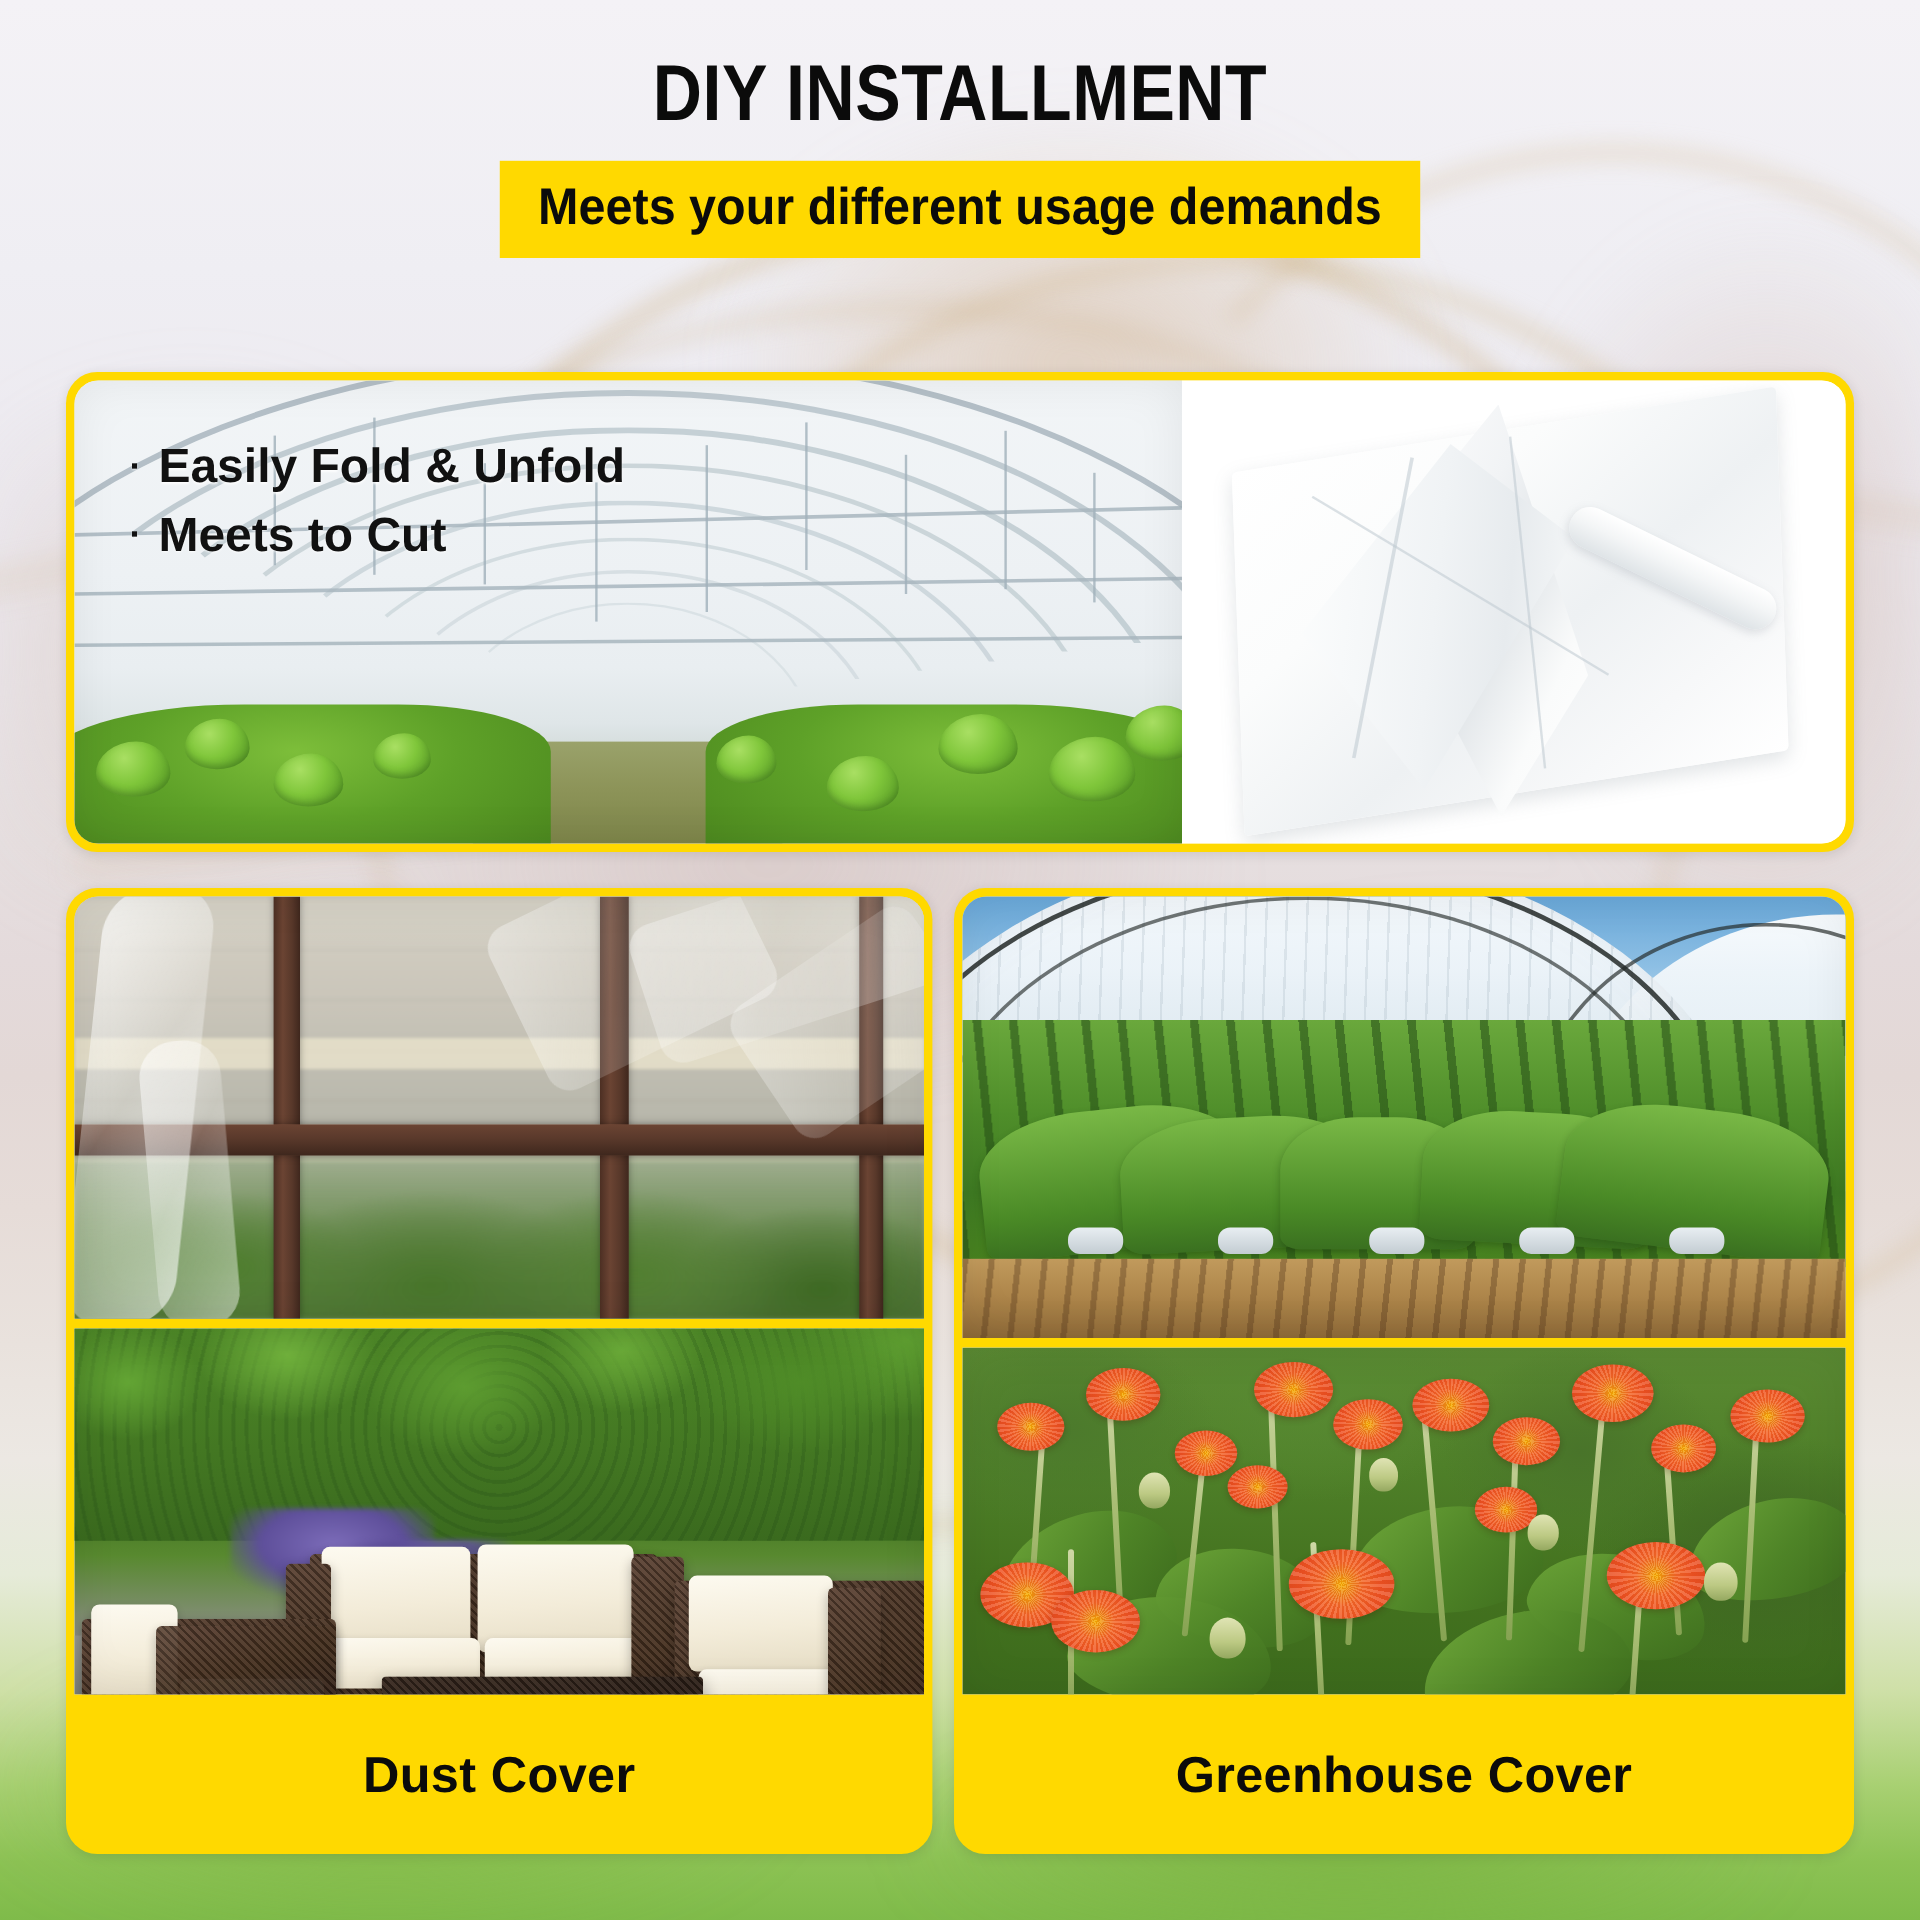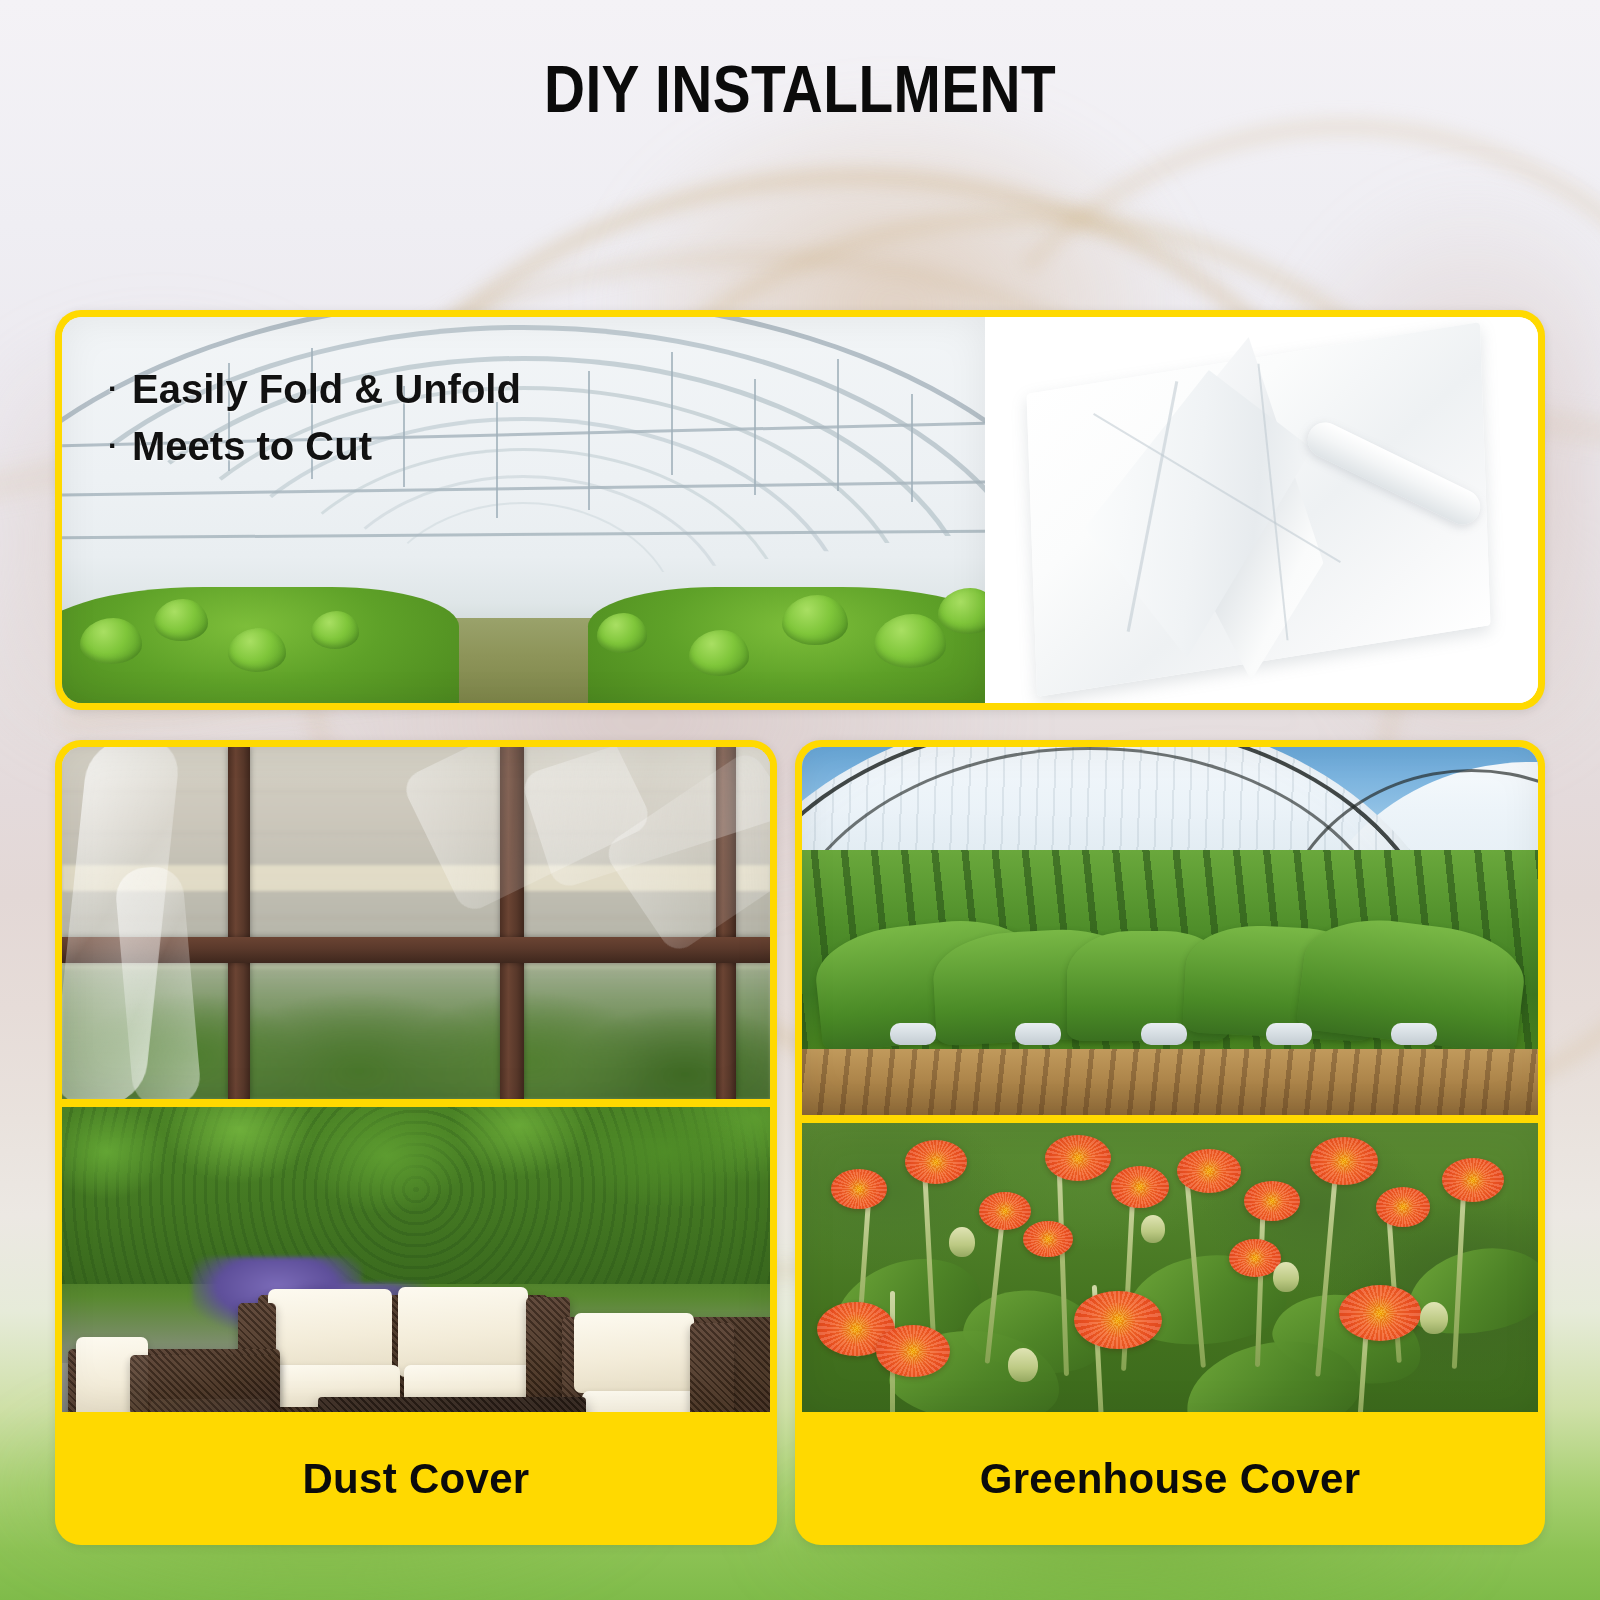--- a/index.html
+++ b/index.html
@@ -79,21 +79,21 @@
     filter: blur(12px);
   }
   .bg-streak.s1 { left: -40px; top: 430px; width: 560px; height: 16px; transform: rotate(-11deg); }
   .bg-streak.s2 { left: 1120px; top: 390px; width: 540px; height: 16px; transform: rotate(9deg); }
   .bg-streak.s3 { left: 60px; top: 690px; width: 480px; height: 13px; transform: rotate(-6deg); }
 
   
   .header {
     position: absolute;
     left: 0;
-    top: 12px;
+    top: 0;
     width: 1600px;
     text-align: center;
   }
   .poster-title {
     margin: 0;
     padding-top: 44px;
     font-size: 66px;
     line-height: 1.0;
     font-weight: 700;
     letter-spacing: 0.5px;
@@ -548,20 +548,23 @@
     <div class="bg-arc a3"></div>
     <div class="bg-arc a4"></div>
     <div class="bg-streak s1"></div>
     <div class="bg-streak s2"></div>
     <div class="bg-streak s3"></div>
     <div class="bg-blobs"></div>
   </div>
 
   <div class="header">
     <h1 class="poster-title">DIY INSTALLMENT</h1>
+    <div class="subtitle-wrap">
+      <div class="subtitle-band">Meets your different usage demands</div>
+    </div>
   </div>
 
   <div class="card" id="card-top">
 
     <div class="top-photo">
       <div class="gh">
 
         <div class="gh-arc" style="left:-16%;top:-6%;width:132%;height:92%;"></div>
         <div class="gh-arc" style="left:-8%;top:2%;width:116%;height:84%;border-color:rgba(186,198,205,0.9) transparent;"></div>
         <div class="gh-arc" style="left:0%;top:10%;width:100%;height:75%;border-color:rgba(192,204,210,0.9) transparent;"></div>

